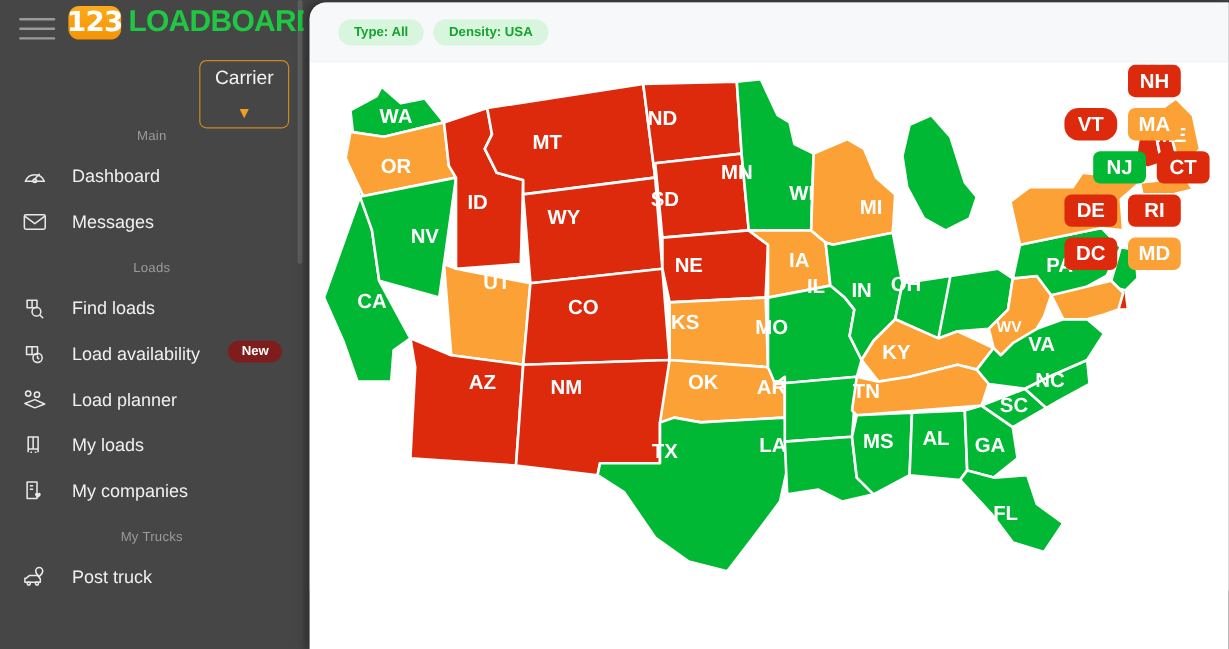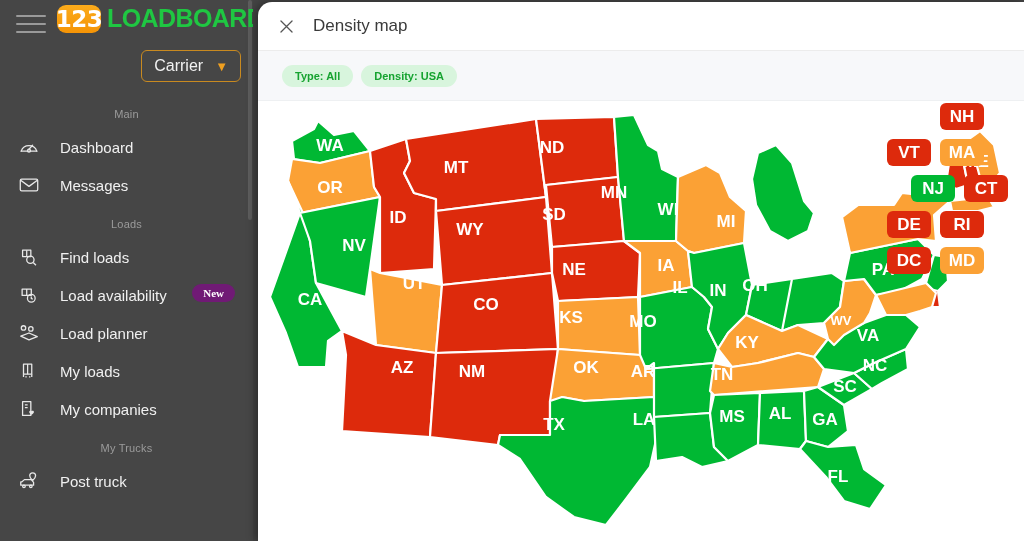--- a/index.html
+++ b/index.html
@@ -38,40 +38,40 @@
     font-family: "DejaVu Sans", sans-serif;
   }
   .logo-text {
     color: #1fc742; font-weight: bold; font-size: 25px; letter-spacing: -0.6px;
   }
   .carrier-row { height: 46px; position: relative; }
   .carrier-btn {
     position: absolute; right: 12px; top: 2px;
     border: 1px solid #c98a20; border-radius: 6px;
     padding: 6px 12px; display: flex; align-items: center; gap: 12px;
-    color: #f2f2f2; font-size: 16px; cursor: pointer; background: transparent;
+    color: #f2f2f2; font-size: 16px; cursor: pointer; background: transparent; flex-direction: column;
   }
   .carrier-btn .chev { color: #f0a020; font-size: 13px; line-height: 1; }
   .sb-section {
     color: #9b9b9b; font-size: 11px; text-align: center;
     padding: 14px 0 8px 0; letter-spacing: .2px;
   }
   .sb-item {
     display: flex; align-items: center; height: 38px; padding-left: 18px;
     color: #f0f0f0; font-size: 15px; cursor: pointer; position: relative;
     margin-bottom: 0px;
   }
   .sb-item + .sb-item { margin-top: 0; }
   .sb-icon { width: 42px; flex: 0 0 42px; display: flex; align-items: center; justify-content: flex-start; }
   .sb-icon svg { display: block; }
   .sb-label { white-space: nowrap; }
   .badge-new {
     position: absolute; right: 18px; top: 8px;
-    background: #701a75; color: #fff; font-size: 11px; font-weight: bold;
-    border-radius: 11px; padding: 3px 11px; line-height: 1.1; font-family: Liberation Serif, serif;
+    background: #7f1d1d; color: #fff; font-size: 11px; font-weight: bold;
+    border-radius: 11px; padding: 3px 11px; line-height: 1.1;
   }
   
   .sb-scroll {
     position: absolute; right: 1px; top: 0; width: 4px; height: 220px;
     background: #5d5d5d; border-radius: 2px;
   }
 
   
   #panel {
     position: absolute; left: 258px; top: 2px; width: 766px; height: 539px;
@@ -241,28 +241,20 @@
             <circle cx="14" cy="17.8" r="1.4"></circle>
           <path d="M16 3.2a3.2 3.2 0 0 1 3.2 3.2c0 2.3-3.2 5-3.2 5s-3.2-2.7-3.2-5A3.2 3.2 0 0 1 16 3.2z"></path>
         </svg>
       </span>
       <span class="sb-label">Post truck</span>
     </div>
   </div>
 
   <div id="panel">
 
-    <div class="panel-header">
-      <div class="close-x">
-        <svg width="19" height="19" viewBox="0 0 24 24" fill="none" stroke="#555" stroke-width="1.6" stroke-linecap="round">
-          <path d="M5 5l14 14M19 5 5 19"></path>
-        </svg>
-      </div>
-      <div class="panel-title">Density map</div>
-    </div>
 
     <div class="filter-bar">
       <div class="chip">Type: All</div>
       <div class="chip">Density: USA</div>
     </div>
 
     <div class="map-area">
       <svg class="map-svg" width="766" height="440" viewBox="0 0 766 440">
         <g stroke="#ffffff" stroke-width="2.2" stroke-linejoin="round">
 
@@ -362,21 +354,21 @@
           <text class="state-label" x="640" y="127">NY</text>
           <text class="state-label" x="718" y="62">ME</text>
         </g>
       </svg>
 
       <div class="badge-legend">
         <div class="badge-row offset">
           <div class="st-badge" style="background: rgb(221, 42, 12);">NH</div>
         </div>
         <div class="badge-row">
-          <div class="st-badge" style="background: rgb(221, 42, 12);">VT</div>
+          <div class="st-badge" style="background: rgb(221, 42, 12); border-radius: 12px;">VT</div>
           <div class="st-badge" style="background: rgb(251, 161, 53);">MA</div>
         </div>
         <div class="badge-row">
           <div class="st-badge" style="background: rgb(0, 184, 51); margin-left: 24px;">NJ</div>
           <div class="st-badge" style="background: rgb(221, 42, 12);">CT</div>
         </div>
         <div class="badge-row">
           <div class="st-badge" style="background: rgb(221, 42, 12);">DE</div>
           <div class="st-badge" style="background: rgb(221, 42, 12);">RI</div>
         </div>

